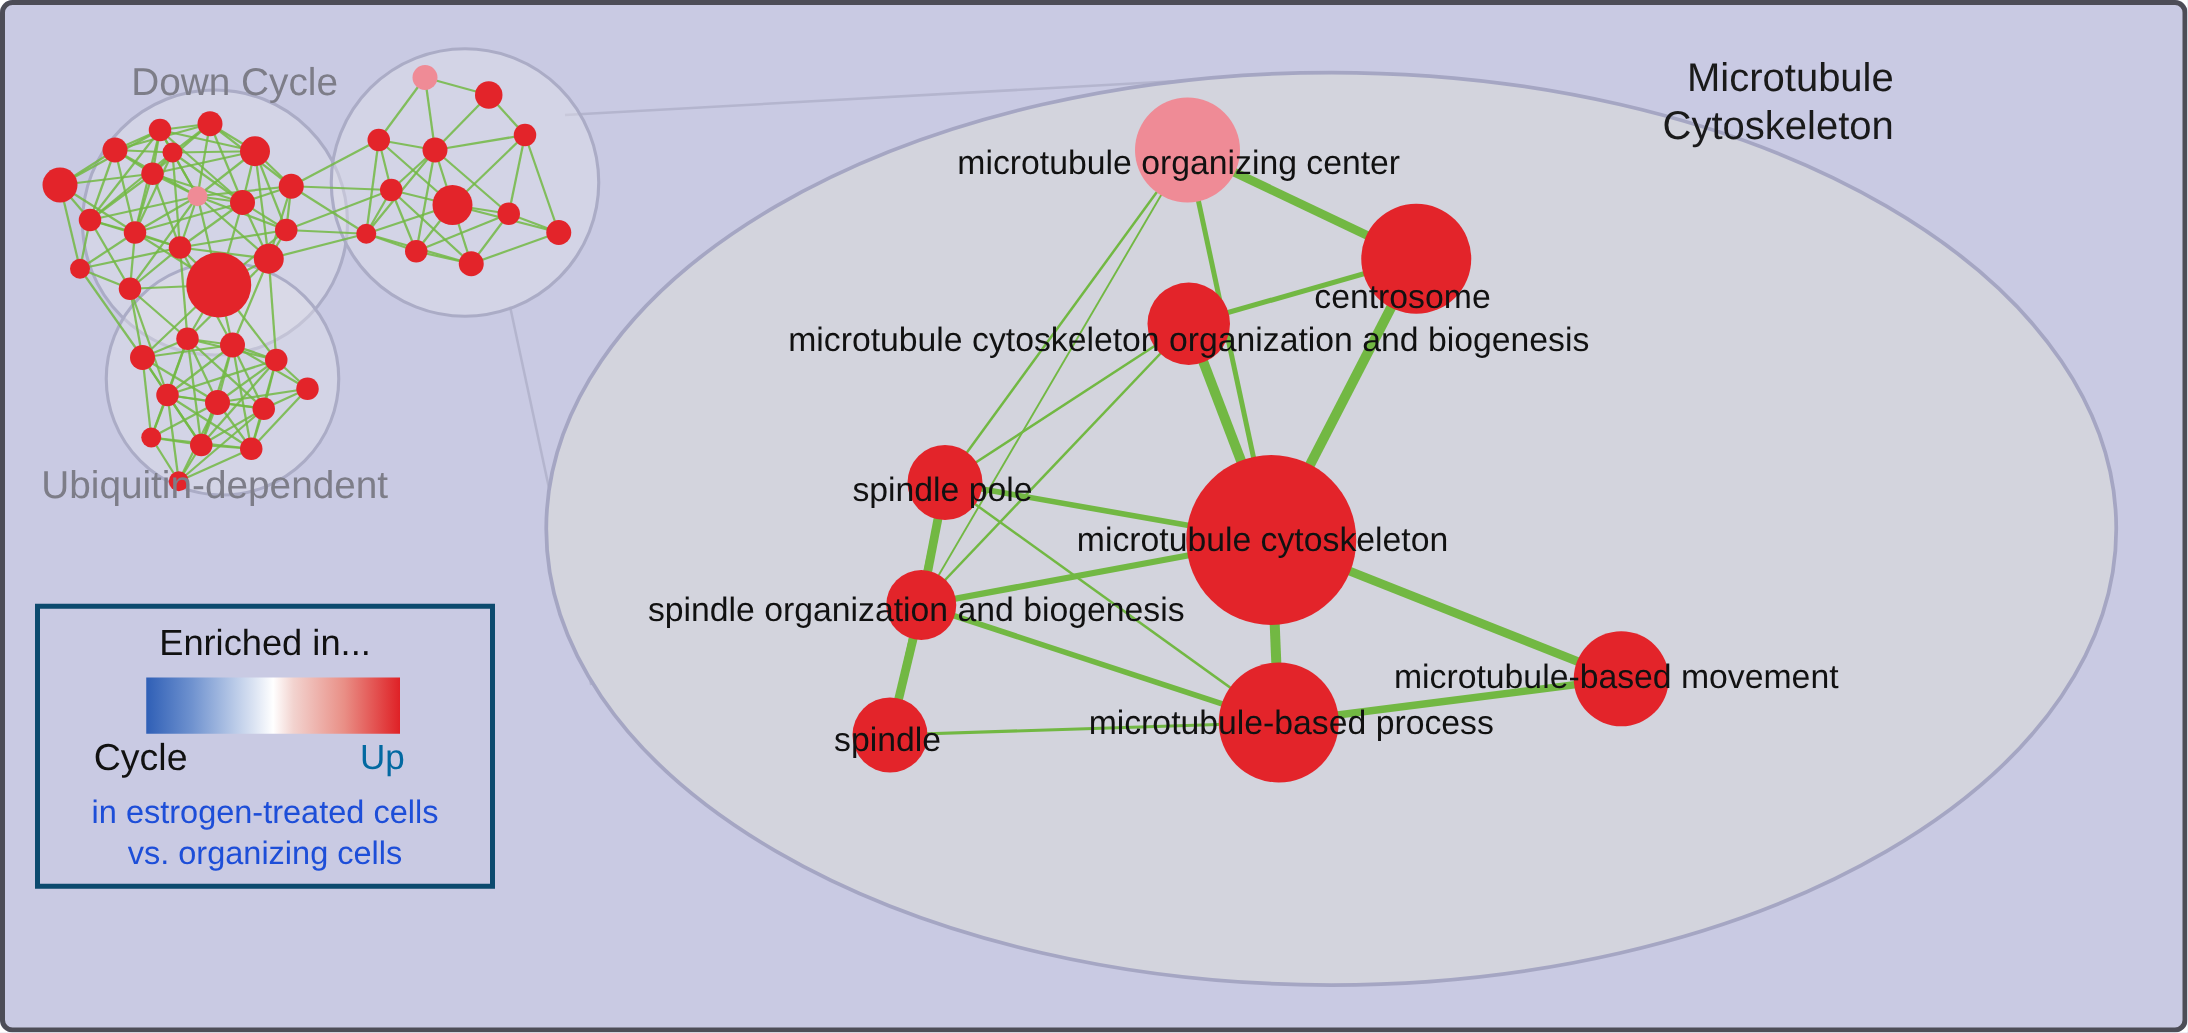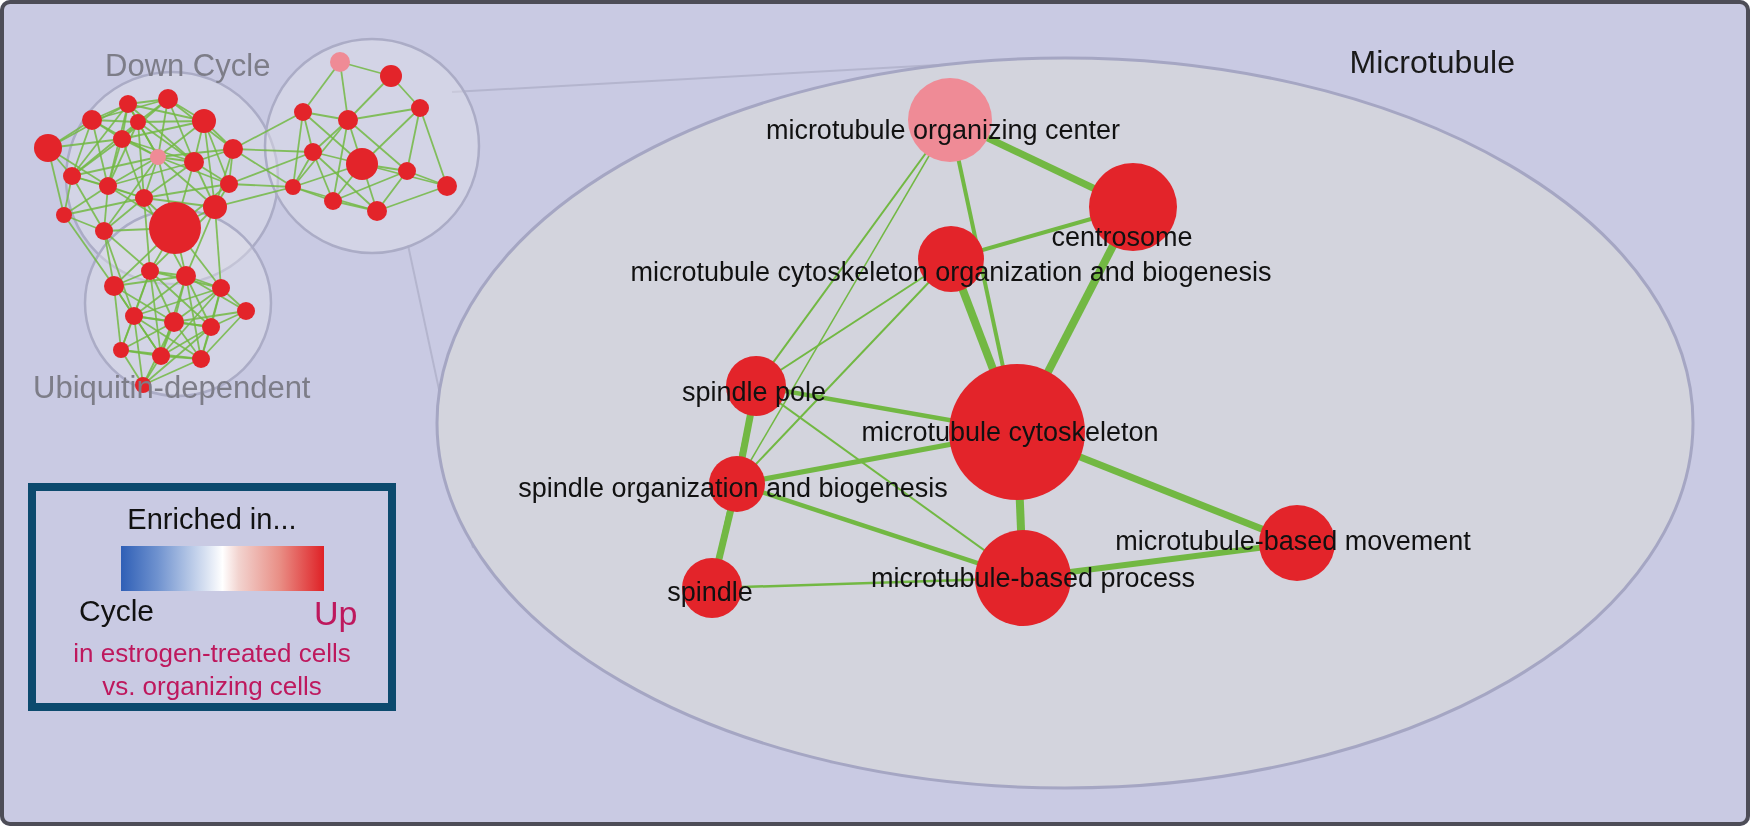--- a/index.html
+++ b/index.html
@@ -9,28 +9,28 @@
     box-shadow:inset 0 0 0 4px #4d4d57;
     overflow:hidden;
     font-family:"Liberation Sans",sans-serif;
   }
   #net{position:absolute;left:0;top:0;}
   svg text{font-family:"Liberation Sans",sans-serif;}
   .cluster-label{position:absolute;color:#7d7d88;font-size:31px;line-height:1.18;}
   .zoom-title{position:absolute;left:1255px;top:44px;width:260px;text-align:right;
     color:#1a1a1a;font-size:32px;line-height:1.18;}
   .legend{position:absolute;left:28px;top:483px;width:368px;height:228px;
-    border:8px solid #0c4a6e;box-sizing:border-box;}
+    border:4px solid #0c4a6e;box-sizing:border-box;}
   .legend-title{position:absolute;top:12px;left:0;width:100%;text-align:center;
     color:#111;font-size:29px;}
   .legend-bar{position:absolute;left:85px;top:55px;width:203px;height:45px;}
   .legend-down{position:absolute;left:43px;top:103px;color:#111;font-size:30px;}
-  .legend-up{position:absolute;left:256px;top:103px;color:#be185d;font-size:34px;margin-left:22px;}
+  .legend-up{position:absolute;left:256px;top:103px;color:#0369a1;font-size:28px;}
   .legend-caption{position:absolute;top:146px;left:0;width:100%;text-align:center;
-    color:#be185d;font-size:26px;line-height:1.28;}
+    color:#1d4ed8;font-size:26px;line-height:1.28;}
 </style>
 </head>
 <body>
 
 <div id="stage">
 
   <svg id="net" width="1750" height="826" viewBox="0 0 1750 826">
       <line x1="452" y1="92" x2="1065" y2="58" stroke="#b4b5ce" stroke-width="2"></line>
       <line x1="408" y1="245" x2="473" y2="548" stroke="#b4b5ce" stroke-width="2"></line>
       <ellipse cx="1065" cy="423" rx="628" ry="365" fill="#d3d4dd" stroke="#a5a6c3" stroke-width="3"></ellipse>
@@ -302,20 +302,21 @@
     </svg>
 
   <div class="cluster-label" style="left:105px;top:48px;">Down Cycle</div>
 
   <div class="cluster-label" style="left:33px;top:370px;">
     <div>Ubiquitin-dependent</div>
   </div>
 
   <div class="zoom-title">
     <div>Microtubule</div>
+    <div>Cytoskeleton</div>
   </div>
 
   <div class="legend">
     <div class="legend-title">Enriched in...</div>
     <div class="legend-bar" id="legend-bar" style="background: linear-gradient(90deg, rgb(47, 95, 182) 0%, rgb(111, 146, 207) 18%, rgb(217, 226, 242) 42%, rgb(255, 255, 255) 50%, rgb(242, 211, 207) 58%, rgb(233, 143, 134) 78%, rgb(223, 33, 38) 100%);"></div>
     <div class="legend-down">Cycle</div>
     <div class="legend-up">Up</div>
     <div class="legend-caption">
       <div>in estrogen-treated cells</div>
       <div>vs. organizing cells</div>

